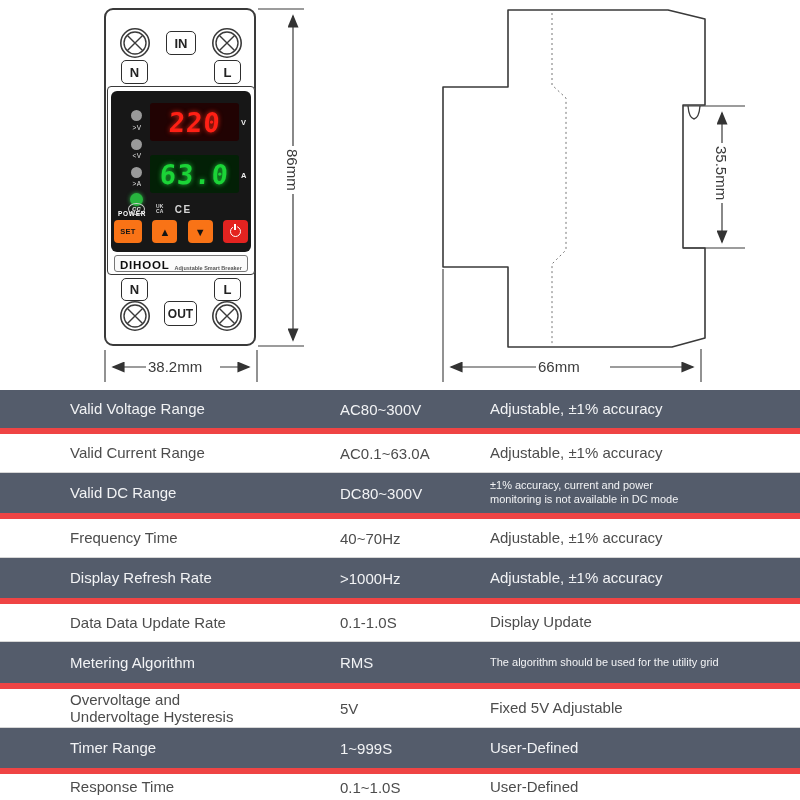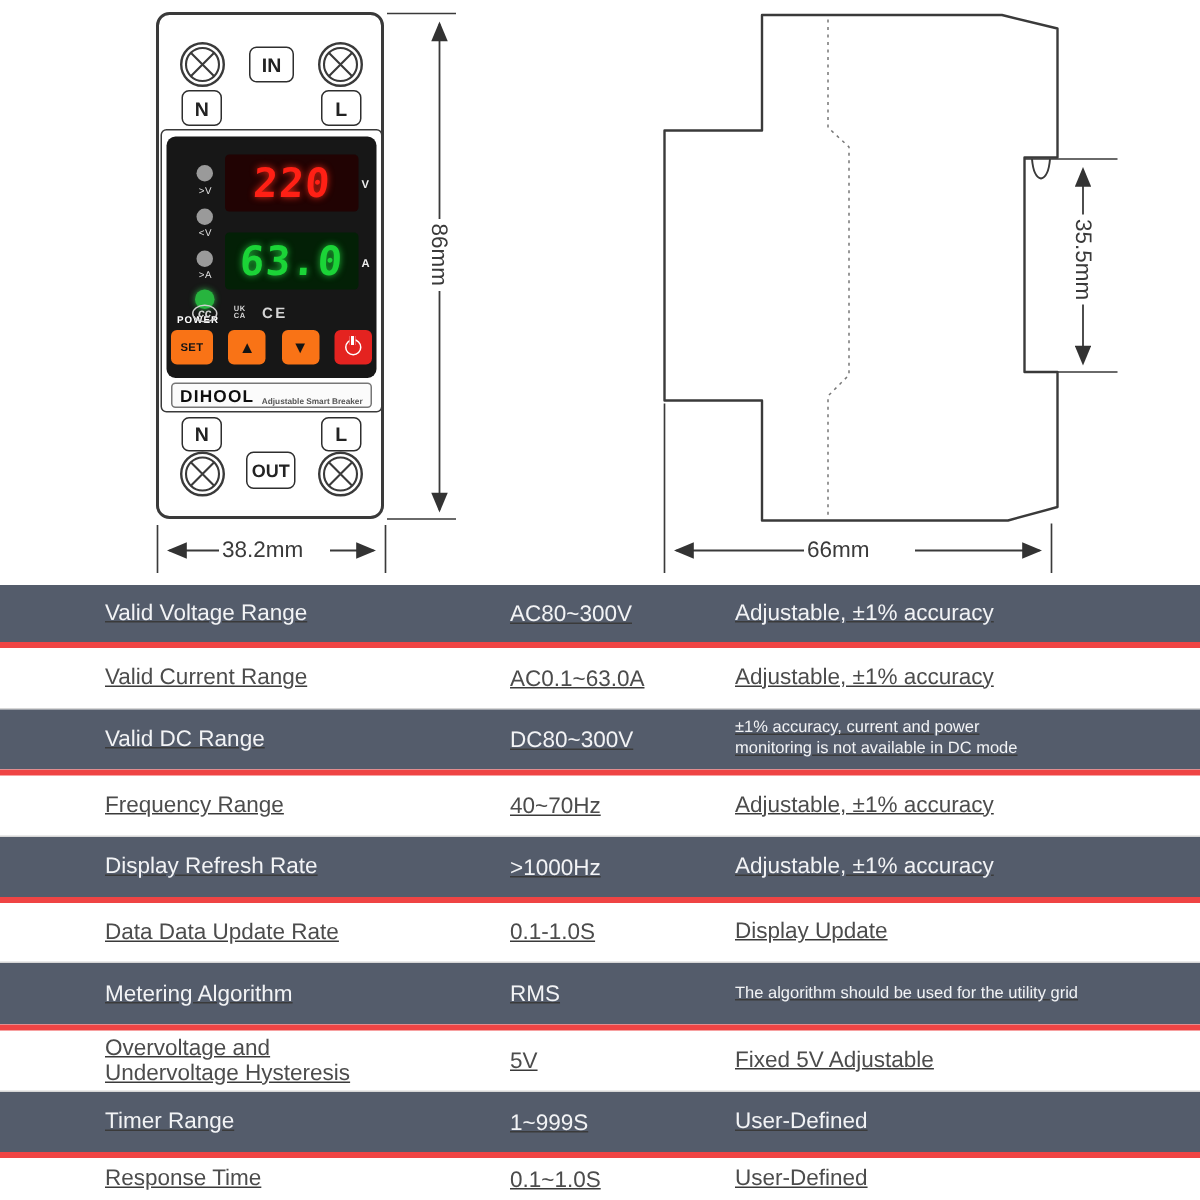--- a/index.html
+++ b/index.html
@@ -41,27 +41,27 @@
          display:flex;align-items:flex-end;padding:0 5px;gap:5px;}
   .brand{font-size:11.5px;font-weight:800;color:#0d0d0d;letter-spacing:.8px;}
   .tagline{font-size:5.5px;font-weight:bold;color:#555;}
 
   
   .dim{position:absolute;font-size:15px;color:#3a3a3a;background:#fff;}
   .dim.h{padding:1px 2px;}
   .dim.v{writing-mode:vertical-rl;padding:3px 1px;}
 
   
-  .spec-table{position:absolute;left:0;top:390px;width:800px;text-decoration:underline;}
+  .spec-table{position:absolute;left:0;top:390px;width:800px;}
   .row{display:grid;grid-template-columns:340px 150px 1fr;align-items:center;box-sizing:border-box;}
   .row .c1{padding-left:70px;white-space:pre-line;line-height:1.15;}
   .row .c3{padding-right:4px;white-space:pre-line;line-height:1.25;}
   .row{font-size:15px;}
   .dark{background:#545C6B;color:#F2F3F5;}
-  .light{background:#fff;color:#4C4C4C;border-top:4px solid #ef4444;border-bottom:1px solid #D6D6D6;}
+  .light{background:#fff;color:#4C4C4C;border-top:6px solid #ef4444;border-bottom:1px solid #D6D6D6;}
   .row:last-child{border-bottom:none;}
   .sm{font-size:11px;}
   .row:nth-child(1){height:38px}.row:nth-child(2){height:45px}.row:nth-child(3){height:40px}
   .row:nth-child(4){height:45px}.row:nth-child(5){height:40px}.row:nth-child(6){height:44px}
   .row:nth-child(7){height:41px}.row:nth-child(8){height:45px}.row:nth-child(9){height:40px}
   .row:nth-child(10){height:32px}
 </style>
 </head>
 <body>
 
@@ -187,21 +187,21 @@
       <span class="c2">AC0.1~63.0A</span>
       <span class="c3">Adjustable, ±1% accuracy</span>
     </div>
     <div class="row dark">
       <span class="c1">Valid DC Range</span>
       <span class="c2">DC80~300V</span>
       <span class="c3 sm">±1% accuracy, current and power
 monitoring is not available in DC mode</span>
     </div>
     <div class="row light">
-      <span class="c1">Frequency Range</span>
+      <span class="c1">Frequency Time</span>
       <span class="c2">40~70Hz</span>
       <span class="c3">Adjustable, ±1% accuracy</span>
     </div>
     <div class="row dark">
       <span class="c1">Display Refresh Rate</span>
       <span class="c2">&gt;1000Hz</span>
       <span class="c3">Adjustable, ±1% accuracy</span>
     </div>
     <div class="row light">
       <span class="c1">Data Data Update Rate</span>

